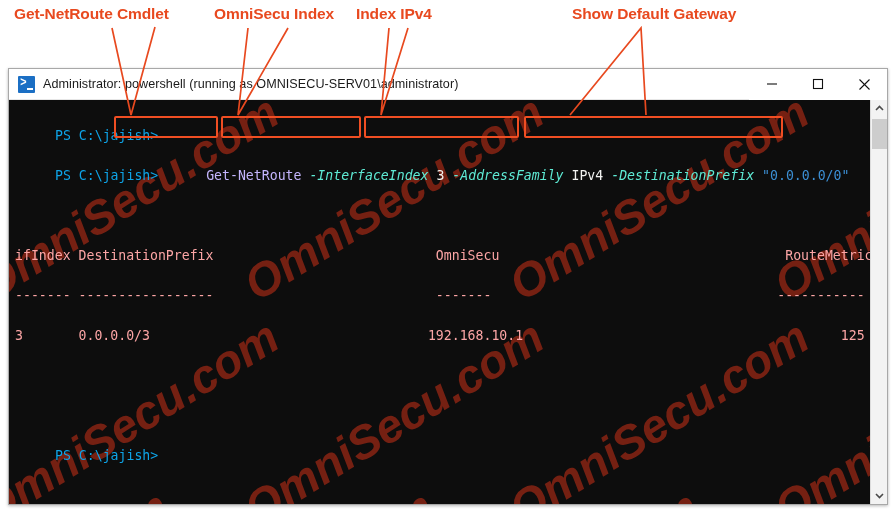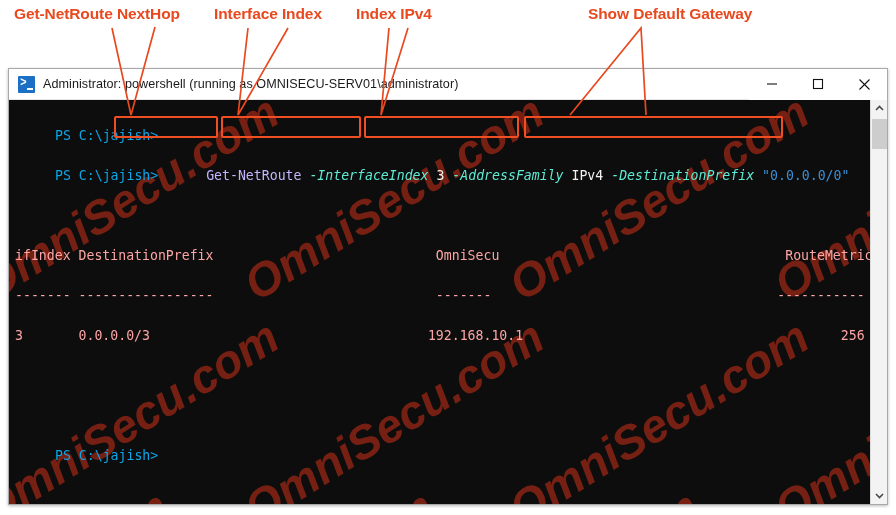--- a/index.html
+++ b/index.html
@@ -203,24 +203,24 @@
     border: 2px solid #f04e23;
     box-sizing: border-box;
     border-radius: 2px;
     z-index: 30;
     pointer-events: none;
   }
 </style>
 </head>
 <body>
 
-<div class="annotation-label" style="left:14px">Get-NetRoute NextHop</div>
-<div class="annotation-label" style="left:214px">Interface Index</div>
+<div class="annotation-label" style="left:14px">Get-NetRoute Cmdlet</div>
+<div class="annotation-label" style="left:214px">OmniSecu Index</div>
 <div class="annotation-label" style="left:356px">Index IPv4</div>
-<div class="annotation-label" style="left:588px">Show Default Gateway</div>
+<div class="annotation-label" style="left:572px">Show Default Gateway</div>
 
 <svg class="pointer-svg" viewBox="0 0 896 515" xmlns="http://www.w3.org/2000/svg">
   <g stroke="#e8491f" stroke-width="1.7" fill="none" stroke-linejoin="miter">
 
     <path d="M112 28 L131 115 L155 27"></path>
 
     <path d="M248 28 L238 115 L288 28"></path>
 
     <path d="M389 28 L381 115 L408 28"></path>
 
@@ -272,21 +272,21 @@
       <div class="wm" style="left:380px;  top:560px;">OmniSecu.com</div>
       <div class="wm" style="left:645px;  top:560px;">OmniSecu.com</div>
     </div>
 
     <div id="console-text">
 <div class="line"><span class="tok-prompt">PS C:\jajish&gt;</span></div>
 <div class="line"><span class="tok-prompt">PS C:\jajish&gt;</span><span class="tok-prompt"> </span><span class="tok-cmd">Get-NetRoute</span><span> </span><span class="tok-param">-InterfaceIndex</span><span> </span><span class="tok-arg">3</span><span> </span><span class="tok-param">-AddressFamily</span><span> </span><span class="tok-arg">IPv4</span><span> </span><span class="tok-param">-DestinationPrefix</span><span> </span><span class="tok-string">"0.0.0.0/0"</span></div>
 <div class="line"> </div>
 <div class="line"><span class="tok-out">ifIndex</span><span> </span><span class="tok-out">DestinationPrefix</span><span>                            </span><span class="tok-out">OmniSecu</span><span>                                    </span><span class="tok-out">RouteMetric</span></div>
 <div class="line"><span class="tok-out">-------</span><span> </span><span class="tok-out">-----------------</span><span>                            </span><span class="tok-out">-------</span><span>                                    </span><span class="tok-out">-----------</span></div>
-<div class="line"><span class="tok-out">3</span><span>       </span><span class="tok-out">0.0.0.0/3</span><span>                                   </span><span class="tok-out">192.168.10.1</span><span>                                        </span><span class="tok-out">256</span></div>
+<div class="line"><span class="tok-out">3</span><span>       </span><span class="tok-out">0.0.0.0/3</span><span>                                   </span><span class="tok-out">192.168.10.1</span><span>                                        </span><span class="tok-out">125</span></div>
 <div class="line"> </div>
 <div class="line"> </div>
 <div class="line"><span class="tok-prompt">PS C:\jajish&gt;</span></div>
     </div>
 
     <div id="console-scrollbar">
       <div class="sb-arrow" id="sb-arrow-up">
         <svg width="9" height="7" viewBox="0 0 9 7">
           <path d="M1 5 L4.5 1.5 L8 5" fill="none" stroke="#4a4a4a" stroke-width="1.6"></path>
         </svg>

